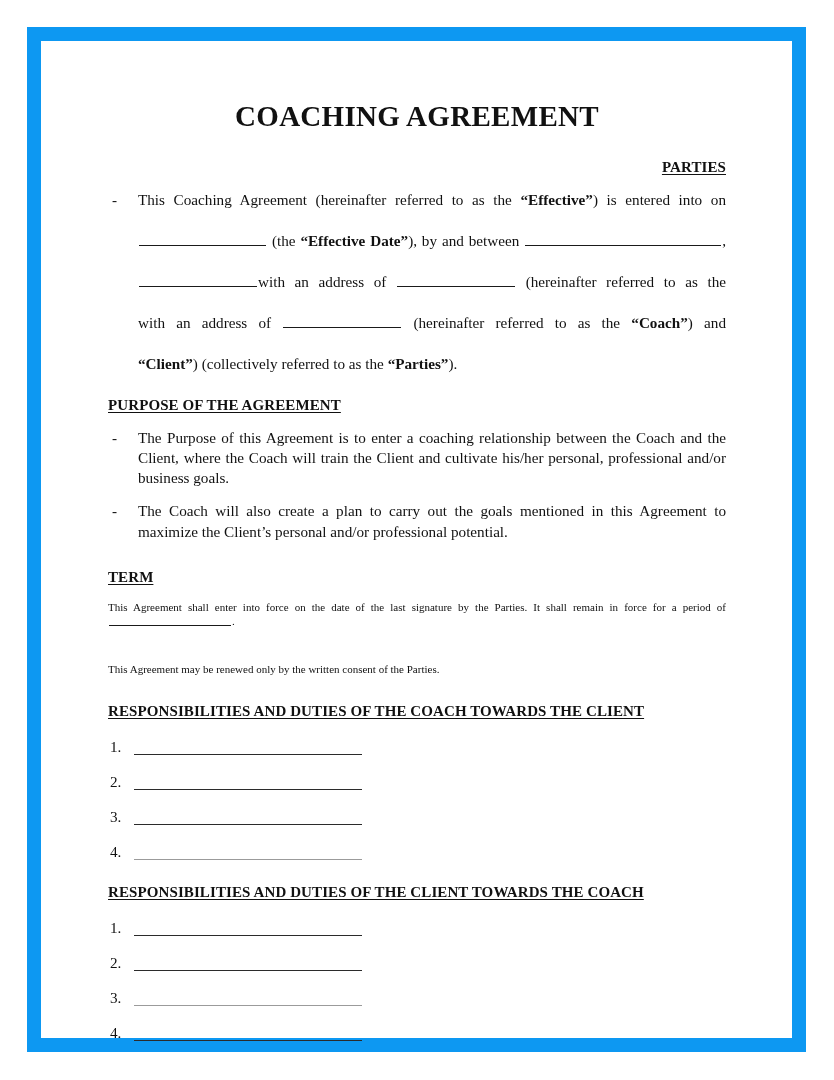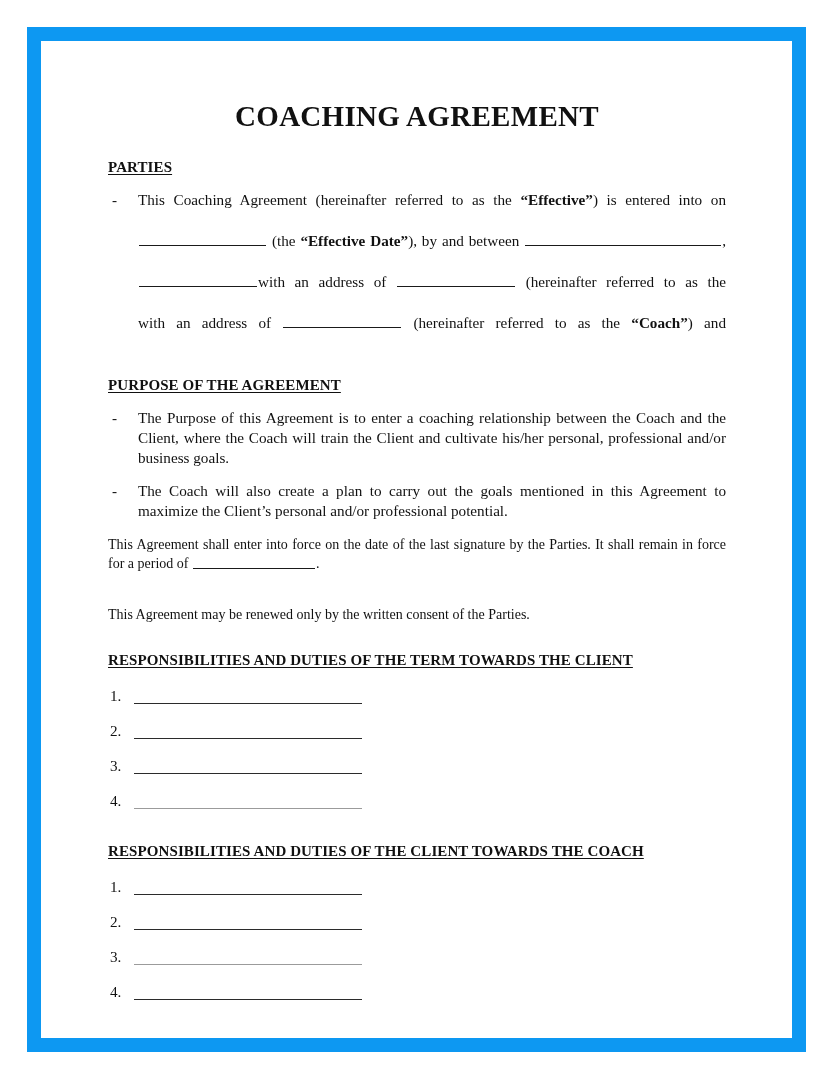--- a/index.html
+++ b/index.html
@@ -54,25 +54,25 @@
   .section-heading {
     font-size: 15px;
     font-weight: bold;
     text-decoration: underline;
     text-underline-offset: 2px;
     margin: 0;
     line-height: 1.2;
     letter-spacing: 0.1px;
   }
 
-  .h-parties      { margin-top: 0px; }
+  .h-parties      { margin-top: 0px; text-align: right; }
   .h-purpose      { margin-top: 22px; }
   .h-term         { margin-top: 26px; }
   .h-resp-coach   { margin-top: 26px; }
-  .h-resp-client  { margin-top: 15px; }
+  .h-resp-client  { margin-top: 5px; }
 
   .bullet-list {
     margin: 14px 0 0 0;
     padding: 0;
     list-style: none;
   }
   .bullet-item {
     position: relative;
     padding-left: 30px;
     font-size: 15.2px;
@@ -81,21 +81,21 @@
     margin-bottom: 13px;
   }
   .bullet-item:last-child { margin-bottom: 0; }
   .bullet-item .dash {
     position: absolute;
     left: 4px;
     top: 0;
   }
 
   .body-para {
-    font-size: 14px;
+    font-size: 11px;
     line-height: 1.33;
     text-align: justify;
     margin: 14px 0 0 0;
   }
   .body-para.tight { margin-top: 32px; }
 
   .blank {
     display: inline-block;
     border-bottom: 1px solid #1a1a1a;
     vertical-align: baseline;
@@ -161,42 +161,44 @@
 
     <div class="section-heading h-parties">PARTIES</div>
 
     <ul class="bullet-list">
       <li class="bullet-item">
         <span class="dash">-</span>
         <span class="just-line"><span>This Coaching Agreement (hereinafter referred to as the </span><b>“Effective”</b><span>) is entered into on</span></span>
         <span class="just-line"><span class="blank w-lg"></span> <span>(the </span><b>“Effective Date”</b><span>), by and between</span> <span class="blank w-xl"></span><span>,</span></span>
         <span class="just-line"><span class="blank w-md"></span><span>with an address of</span> <span class="blank w-md"></span> <span>(hereinafter referred to as the</span></span>
         <span class="just-line"><span>with an address of</span> <span class="blank w-md"></span> <span>(hereinafter referred to as the </span><b>“Coach”</b><span>) and</span></span>
+        <span class="just-line last-line"><b>“Client”</b><span>) (collectively referred to as the </span><b>“Parties”</b><span>).</span></span>
       </li>
     </ul>
 
     <div class="section-heading h-purpose">PURPOSE OF THE AGREEMENT</div>
 
     <ul class="bullet-list">
       <li class="bullet-item">
         <span class="dash">-</span>
         <span>The Purpose of this Agreement is to enter a coaching relationship between the Coach and the Client, where the Coach will train the Client and cultivate his/her personal, professional and/or business goals.</span>
       </li>
       <li class="bullet-item">
         <span class="dash">-</span>
         <span>The Coach will also create a plan to carry out the goals mentioned in this Agreement to maximize the Client’s personal and/or professional potential.</span>
       </li>
     </ul>
 
+    <div class="section-heading h-term">TERM</div>
 
     <p class="body-para"><span>This Agreement shall enter into force on the date of the last signature by the Parties. It shall remain in force for a period of</span> <span class="blank w-term"></span><span>.</span></p>
 
     <p class="body-para tight">This Agreement may be renewed only by the written consent of the Parties.</p>
 
-    <div class="section-heading h-resp-coach">RESPONSIBILITIES AND DUTIES OF THE TERM TOWARDS THE CLIENT</div>
+    <div class="section-heading h-resp-coach">RESPONSIBILITIES AND DUTIES OF THE COACH TOWARDS THE CLIENT</div>
 
     <ol class="num-list">
       <li class="num-item">
         <span class="num">1.</span>
         <span class="rule"></span>
       </li>
       <li class="num-item">
         <span class="num">2.</span>
         <span class="rule"></span>
       </li>

